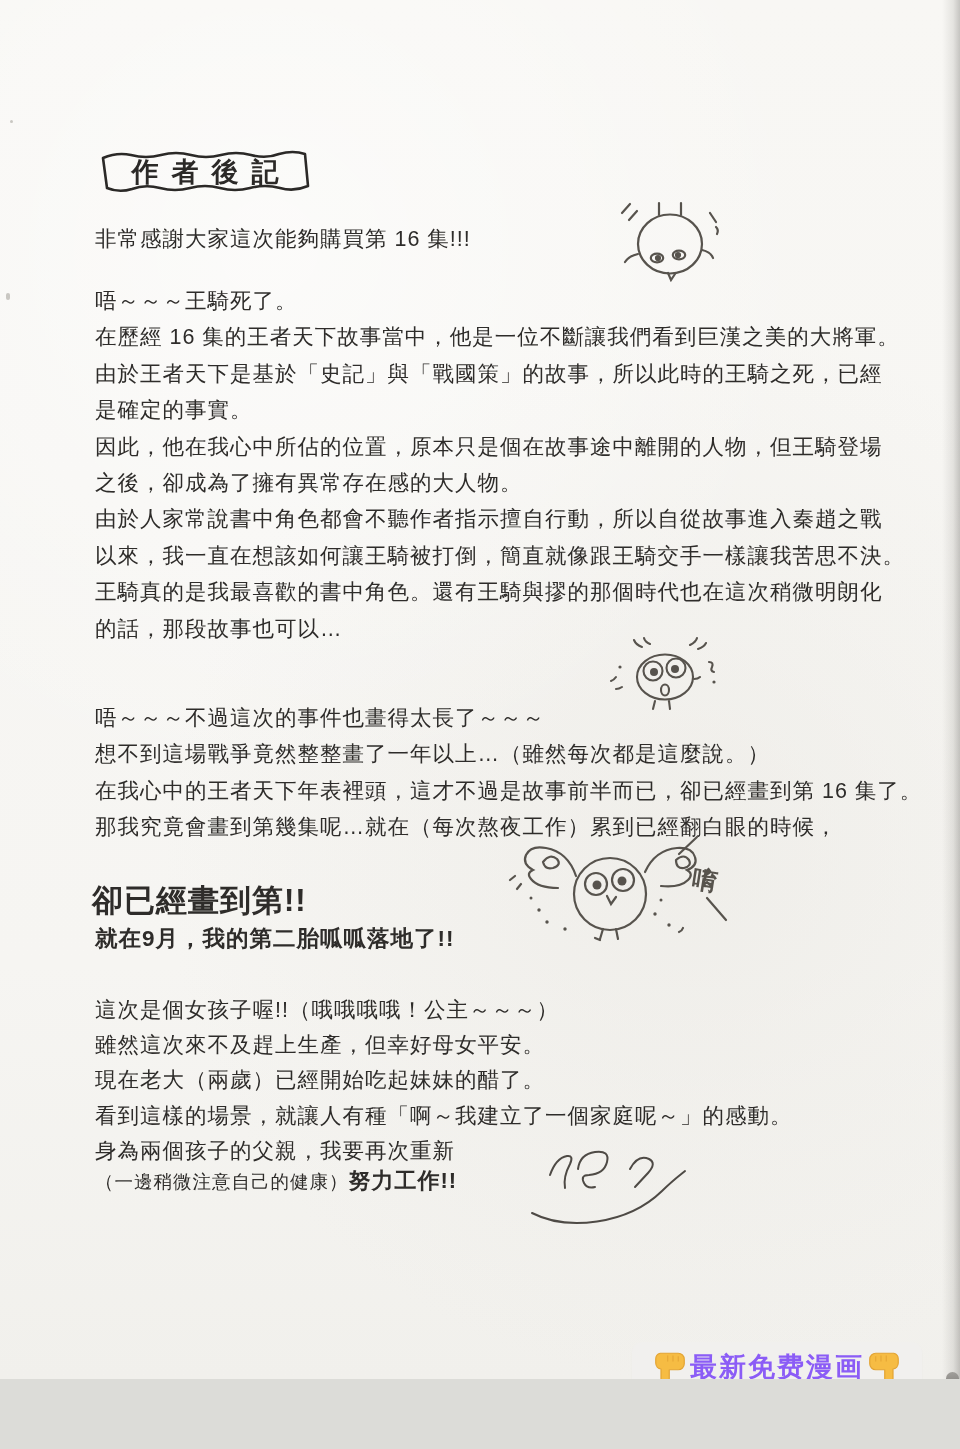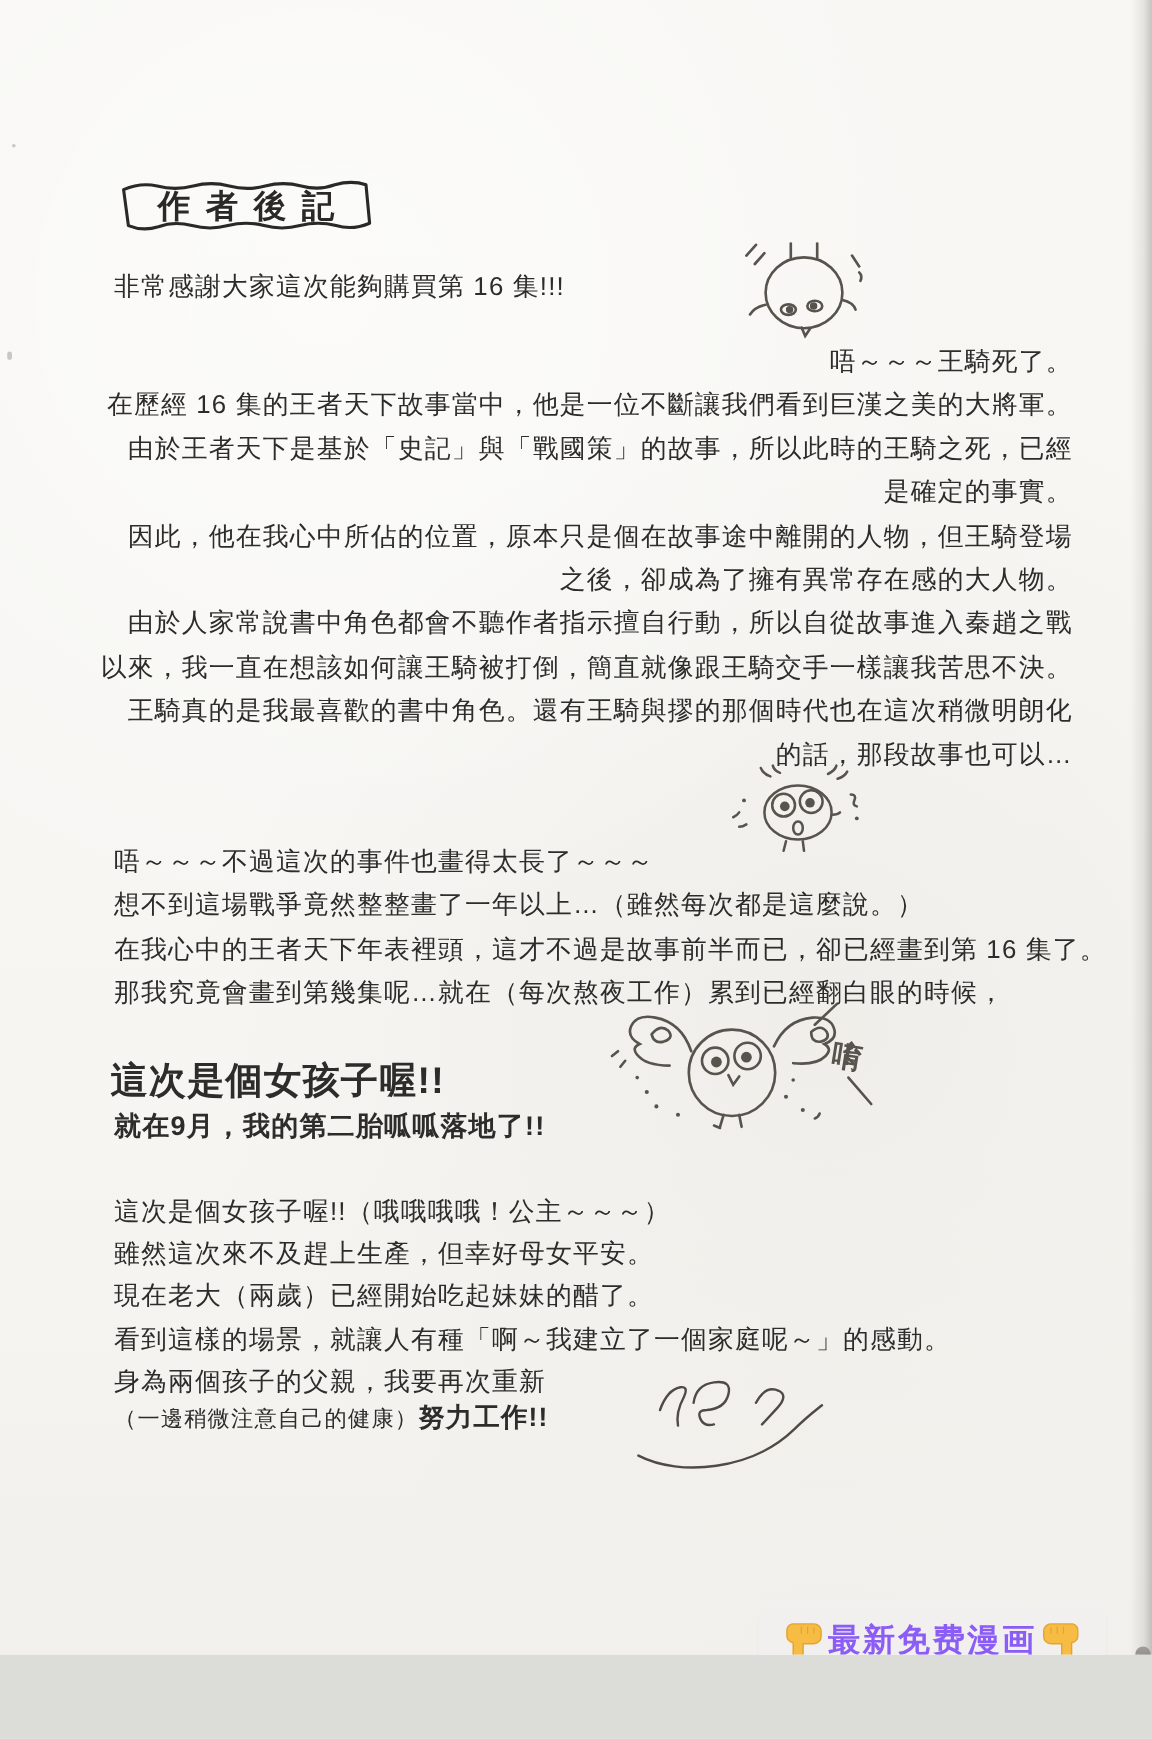--- a/index.html
+++ b/index.html
@@ -15,21 +15,21 @@
   }
   .abs{position:absolute;}
   .bodyline{font-size:21.5px;line-height:36.4px;letter-spacing:1px;white-space:nowrap;}
   .titlebox{left:98px;top:146px;width:214px;height:52px;}
   .titlebox .txt{
     position:absolute;left:0;top:0;width:100%;height:100%;
     display:flex;align-items:center;justify-content:center;
     font-size:27px;letter-spacing:13px;text-indent:13px;font-weight:bold;color:#2b2927;
   }
   .intro{left:95px;top:221px;}
-  .para1{left:84px;top:283px;text-align:right;}
+  .para1{left:95px;top:283px;}
   .para2{left:95px;top:700px;}
   .heading{left:92px;top:880px;font-size:31px;font-weight:bold;letter-spacing:1px;white-space:nowrap;}
   .subline{left:95px;top:923px;font-size:22.5px;font-weight:bold;letter-spacing:1px;white-space:nowrap;}
   .para3{left:95px;top:993px;}
   .para3 .bodyline{line-height:35.2px;}
   .closing{left:95px;top:1166px;white-space:nowrap;font-size:21.5px;letter-spacing:1px;}
   .closing .small{font-size:18.5px;}
   .closing .end{font-size:22px;font-weight:bold;}
   .doodle svg{display:block;width:100%;height:100%;}
   .yo{
@@ -169,21 +169,21 @@
       <circle cx="178" cy="68" r="1.5" fill="#57534d" stroke="none"></circle>
       <path d="M196,100 q3,-1 4,-4"></path>
 
       <path d="M196,22 l18,-17"></path>
       <path d="M224,66 l19,22"></path>
     </svg>
   </div>
 
   <div class="abs yo">唷！</div>
 
-  <div class="abs heading">這次是個女孩子喔!!</div>
+  <div class="abs heading">卻已經畫到第!!</div>
   <div class="abs subline">就在9月，我的第二胎呱呱落地了!!</div>
 
   <div class="abs closing">
     <span class="small">（一邊稍微注意自己的健康）</span><span class="end">努力工作!!</span>
   </div>
 
   <div class="abs para3">
     <div class="bodyline">這次是個女孩子喔!!（哦哦哦哦！公主～～～）</div>
     <div class="bodyline">雖然這次來不及趕上生產，但幸好母女平安。</div>
     <div class="bodyline">現在老大（兩歲）已經開始吃起妹妹的醋了。</div>

